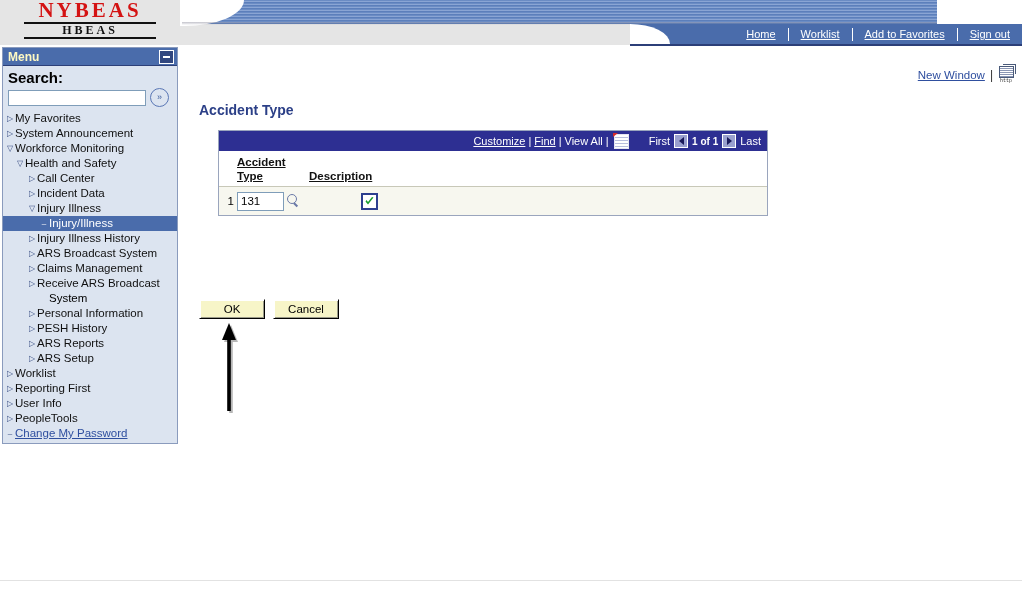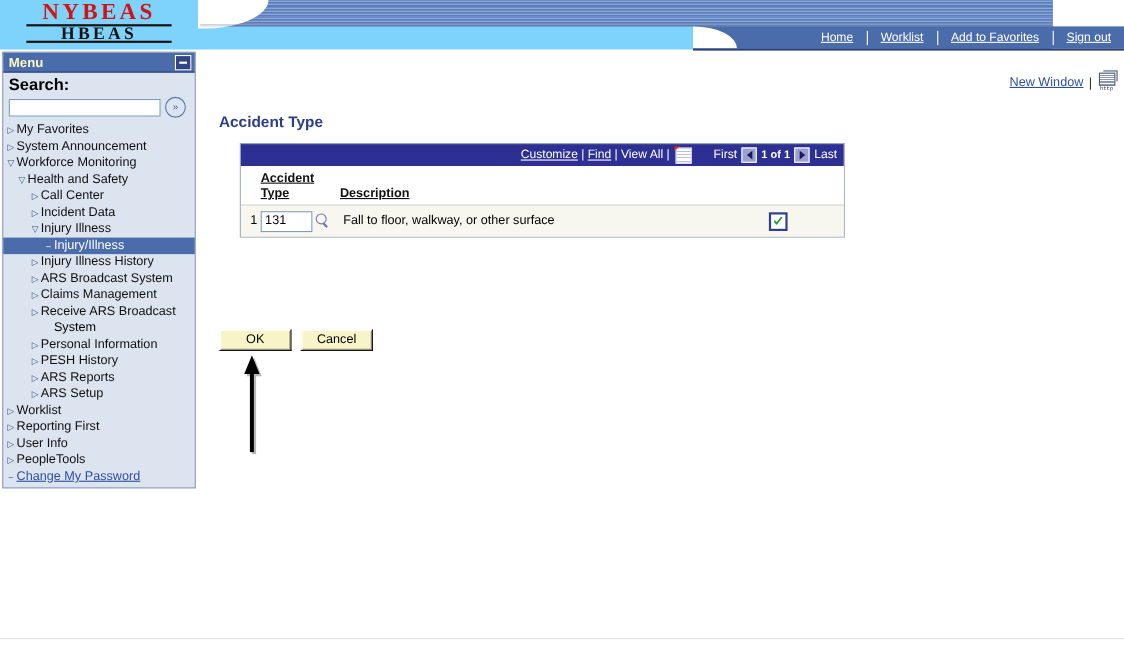--- a/index.html
+++ b/index.html
@@ -15,23 +15,22 @@
     color: #000000;
     overflow: hidden;
     position: relative;
   }
 
   
   #banner {
     position: absolute;
     left: 0; top: 0;
     width: 937px; height: 45px;
-    background: #7dd3fc;
+    background: #e5e5e5;
     overflow: hidden;
-    padding-left: 20px;
   }
   #banner-stripes {
     position: absolute;
     left: 190px; top: 0;
     width: 832px; height: 24px;
     background:
       repeating-linear-gradient(to bottom,
         #6b8cc4 0px, #6b8cc4 1px,
         #8aa5d4 1px, #8aa5d4 2px,
         #5c7fbb 2px, #5c7fbb 3px);
@@ -61,21 +60,21 @@
   #logo-main {
     font-size: 21px;
     font-weight: bold;
     letter-spacing: 3px;
     color: #d41212;
     line-height: 21px;
     padding-bottom: 1px;
     border-bottom: 2px solid #111;
   }
   #logo-sub {
-    font-size: 16px;
+    font-size: 12px;
     font-weight: bold;
     letter-spacing: 3px;
     color: #111111;
     line-height: 13px;
     border-bottom: 2px solid #111;
   }
 
   
   #navbar {
     position: absolute;
@@ -659,21 +658,20 @@
 
   <div id="grid-row">
     <div id="cell-num">1</div>
     <div id="cell-type">
       <input id="type-input" type="text" value="131" style="">
       <span id="lookup-icon">
         <span class="ring"></span>
           <span class="hdl"></span>
       </span>
     </div>
-    <div id="cell-desc">Fall to floor, walkway, or other surface</div>
     <div id="cell-prim">
       <span id="primary-checkbox">
         <svg width="11" height="11" viewBox="0 0 11 11">
           <path d="M1.5 5.5 L4 8.5 L9.5 1.5 L8 1 L4 6 L2.5 4 Z" fill="#1a9e2e"></path>
         </svg>
       </span>
     </div>
   </div>
 </div>
 

